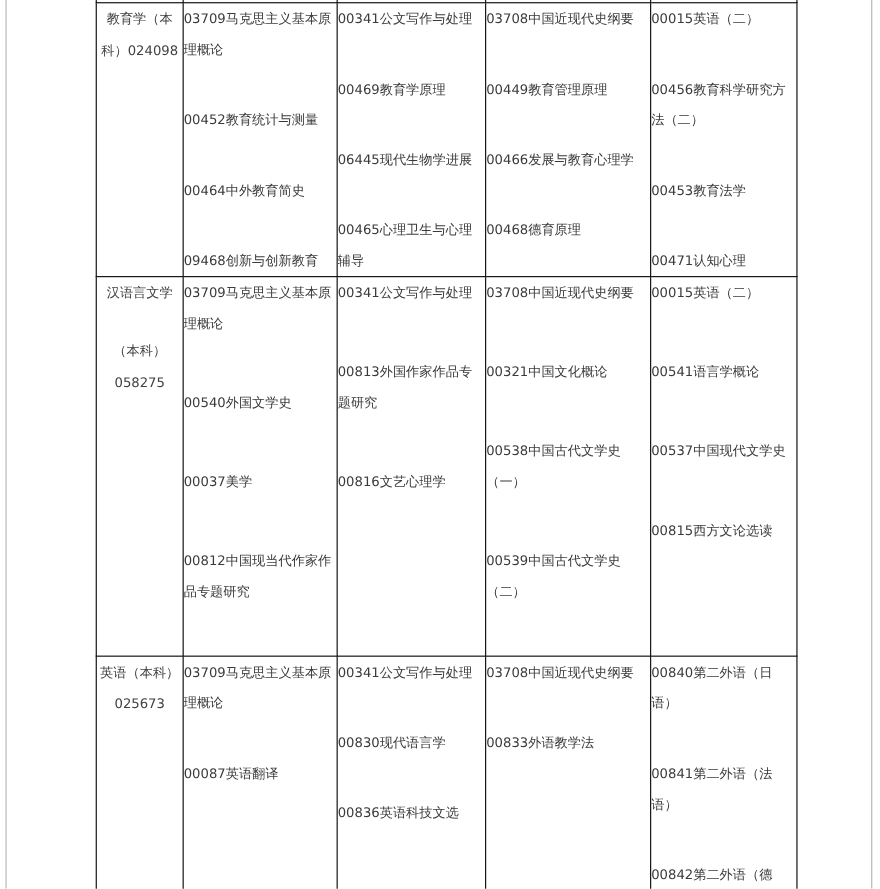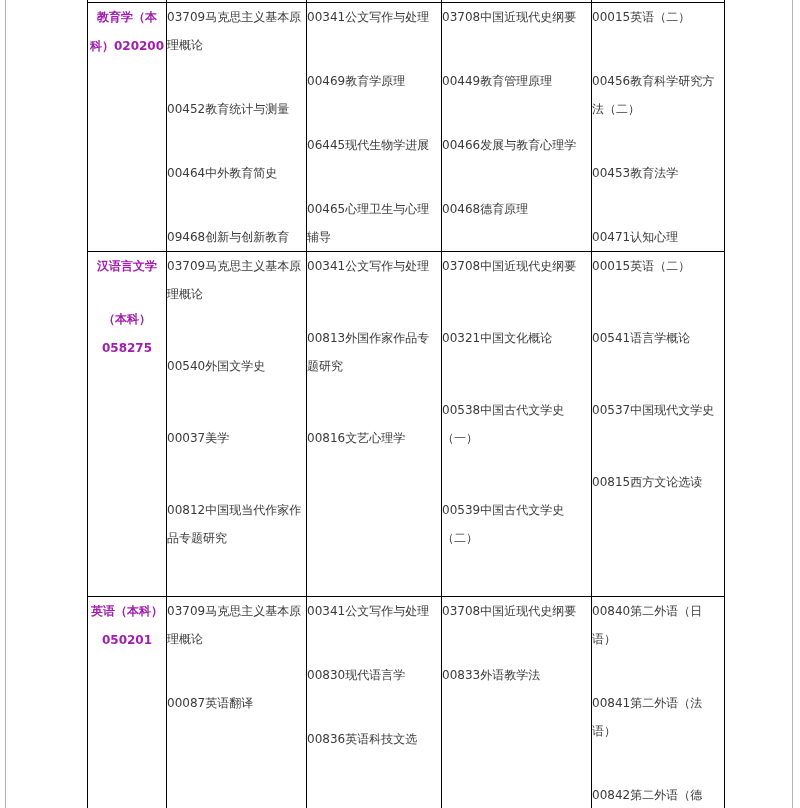--- a/index.html
+++ b/index.html
@@ -49,23 +49,23 @@
   col.c-col2   { width: 140px; }
   col.c-col3   { width: 135px; }
   col.c-col4   { width: 150px; }
   col.c-col5   { width: 133px; }
 
   
   .major-cell {
     text-align: center;
     vertical-align: middle;
     font-size: 12px;
-    font-weight: bold;
+    font-weight: normal;
     line-height: 29px;
-    color: #a21caf;
+    color: #404040;
     padding: 0 3px;
   }
   .major-cell .mj-line { display: block; white-space: nowrap; }
   .major-cell .mj-gap  { display: block; height: 24px; }
 
   
   .course-cell {
     font-size: 12px;
     line-height: 28px;
     padding: 16px 7px 16px 7px;
@@ -101,21 +101,21 @@
         <td class="course-cell clipped-cell">
           
         </td>
         <td class="course-cell clipped-cell"></td>
         <td class="course-cell clipped-cell"></td>
       </tr>
 
       <tr>
         <td class="major-cell">
           <span class="mj-line">教育学（本</span>
-          <span class="mj-line">科）020200</span>
+          <span class="mj-line">科）024098</span>
         </td>
         <td class="course-cell">
           <span class="course-item">03709马克思主义基本原理概论</span>
           <span class="course-item">00452教育统计与测量</span>
           <span class="course-item">00464中外教育简史</span>
           <span class="course-item">09468创新与创新教育</span>
         </td>
         <td class="course-cell">
           <span class="course-item">00341公文写作与处理</span>
           <span class="course-item">00469教育学原理</span>
@@ -164,21 +164,21 @@
           <span class="course-item">00015英语（二）</span>
           <span class="course-item">00541语言学概论</span>
           <span class="course-item">00537中国现代文学史</span>
           <span class="course-item">00815西方文论选读</span>
         </td>
       </tr>
 
       <tr>
         <td class="major-cell">
           <span class="mj-line">英语（本科）</span>
-          <span class="mj-line">050201</span>
+          <span class="mj-line">025673</span>
         </td>
         <td class="course-cell">
           <span class="course-item">03709马克思主义基本原理概论</span>
           <span class="course-item">00087英语翻译</span>
         </td>
         <td class="course-cell">
           <span class="course-item">00341公文写作与处理</span>
           <span class="course-item">00830现代语言学</span>
           <span class="course-item">00836英语科技文选</span>
         </td>

